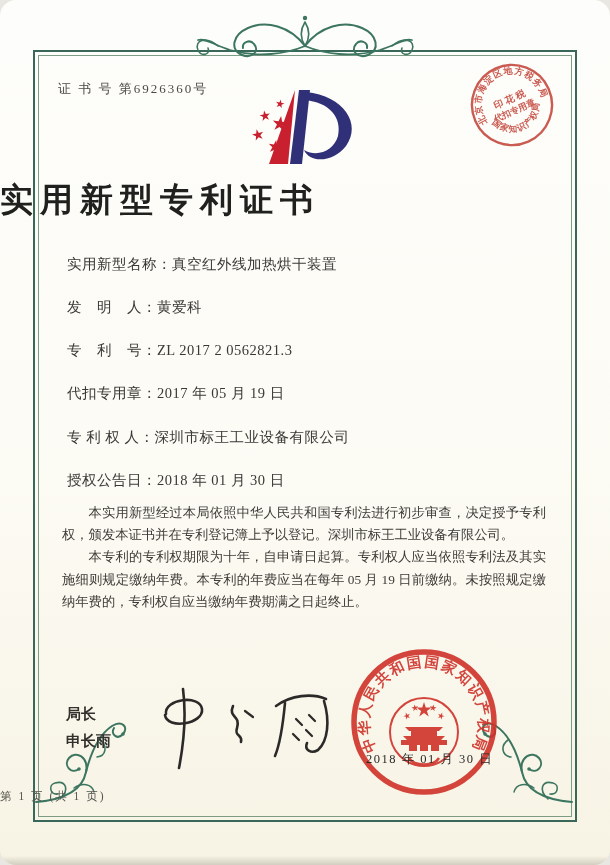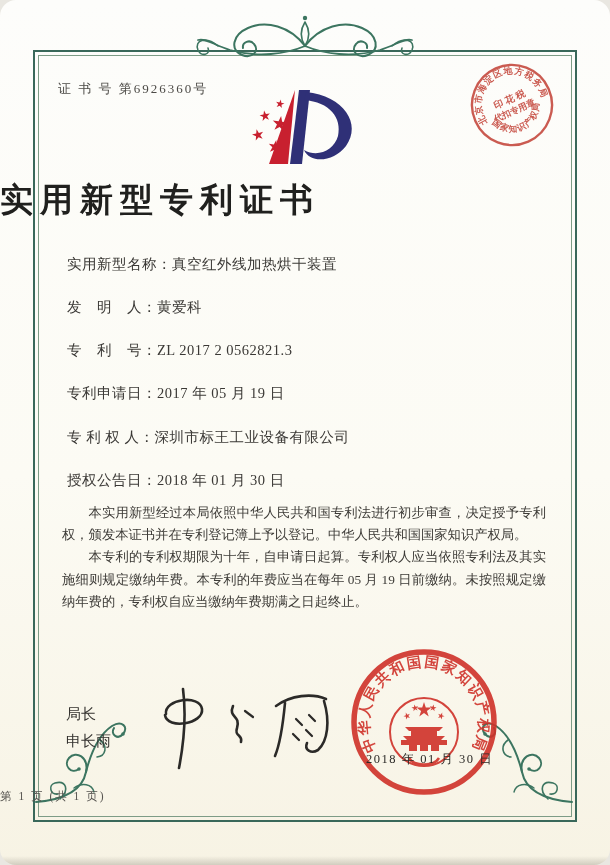--- a/index.html
+++ b/index.html
@@ -29,21 +29,21 @@
          font-size:33px;font-weight:600;letter-spacing:7px;color:#20201e;}
   
   .field{position:absolute;left:67px;font-size:14.5px;color:#3a3835;letter-spacing:.5px;white-space:nowrap;}
   .f0{top:255px}.f1{top:298px}.f2{top:341px}.f3{top:384px}.f4{top:428px}.f5{top:471px}
   .field .lab{display:inline-block;}
   
   .body-text{position:absolute;left:62px;top:502px;width:484px;font-size:13.3px;
              line-height:22.2px;text-align:justify;color:#3d3b37;}
   .body-text p{margin:0;text-indent:2em;}
   
-  .director{position:absolute;left:66px;top:701px;font-size:15px;line-height:27px;color:#33312e;}
+  .director{position:absolute;left:66px;top:701px;font-size:15px;line-height:27px;color:#33312e;font-weight:bold;}
   .signature{position:absolute;left:136px;top:682px;}
   .seal-sipo{position:absolute;left:339px;top:637px;}
   .seal-date{position:absolute;left:366px;top:751px;font-size:12.5px;letter-spacing:1.5px;color:#2c2a27;z-index:3;}
   .footer{position:absolute;left:0;top:789px;width:100%;font-size:11.5px;
           letter-spacing:2px;color:#55534f;}
 </style>
 </head>
 <body>
 
 <svg width="0" height="0" style="position:absolute">
@@ -118,26 +118,26 @@
       <text x="60" y="57" text-anchor="middle" fill="#c4453a" font-size="9.5" font-weight="bold">印 花 税</text>
       <text x="60" y="69" text-anchor="middle" fill="#c4453a" font-size="8.8" font-weight="bold">代扣专用章</text>
     </g>
   </svg>
 
   <div class="title">实用新型专利证书</div>
 
   <div class="field f1"><span class="lab">发　明　人：</span><span>黄爱科</span></div>
   <div class="field f0"><span class="lab">实用新型名称：</span><span>真空红外线加热烘干装置</span></div>
   <div class="field f2"><span class="lab">专　利　号：</span><span>ZL 2017 2 0562821.3</span></div>
-  <div class="field f3"><span class="lab">专利申请日：</span><span>2017 年 05 月 19 日</span></div>
+  <div class="field f3"><span class="lab">代扣专用章：</span><span>2017 年 05 月 19 日</span></div>
   <div class="field f4"><span class="lab">专 利 权 人：</span><span>深圳市标王工业设备有限公司</span></div>
   <div class="field f5"><span class="lab">授权公告日：</span><span>2018 年 01 月 30 日</span></div>
 
   <div class="body-text">
-    <p>本实用新型经过本局依照中华人民共和国专利法进行初步审查，决定授予专利权，颁发本证书并在专利登记簿上予以登记。中华人民共和国国家知识产权局。</p>
+    <p>本实用新型经过本局依照中华人民共和国专利法进行初步审查，决定授予专利权，颁发本证书并在专利登记簿上予以登记。深圳市标王工业设备有限公司。</p>
     <p>本专利的专利权期限为十年，自申请日起算。专利权人应当依照专利法及其实施细则规定缴纳年费。本专利的年费应当在每年 05 月 19 日前缴纳。未按照规定缴纳年费的，专利权自应当缴纳年费期满之日起终止。</p>
   </div>
 
   <div class="director">
     <div>局长</div>
     <div>申长雨</div>
   </div>
 
   <svg class="signature" width="205" height="95" viewBox="0 0 205 95">
     <g fill="none" stroke="#2b2a28" stroke-width="2.6" stroke-linecap="round">

